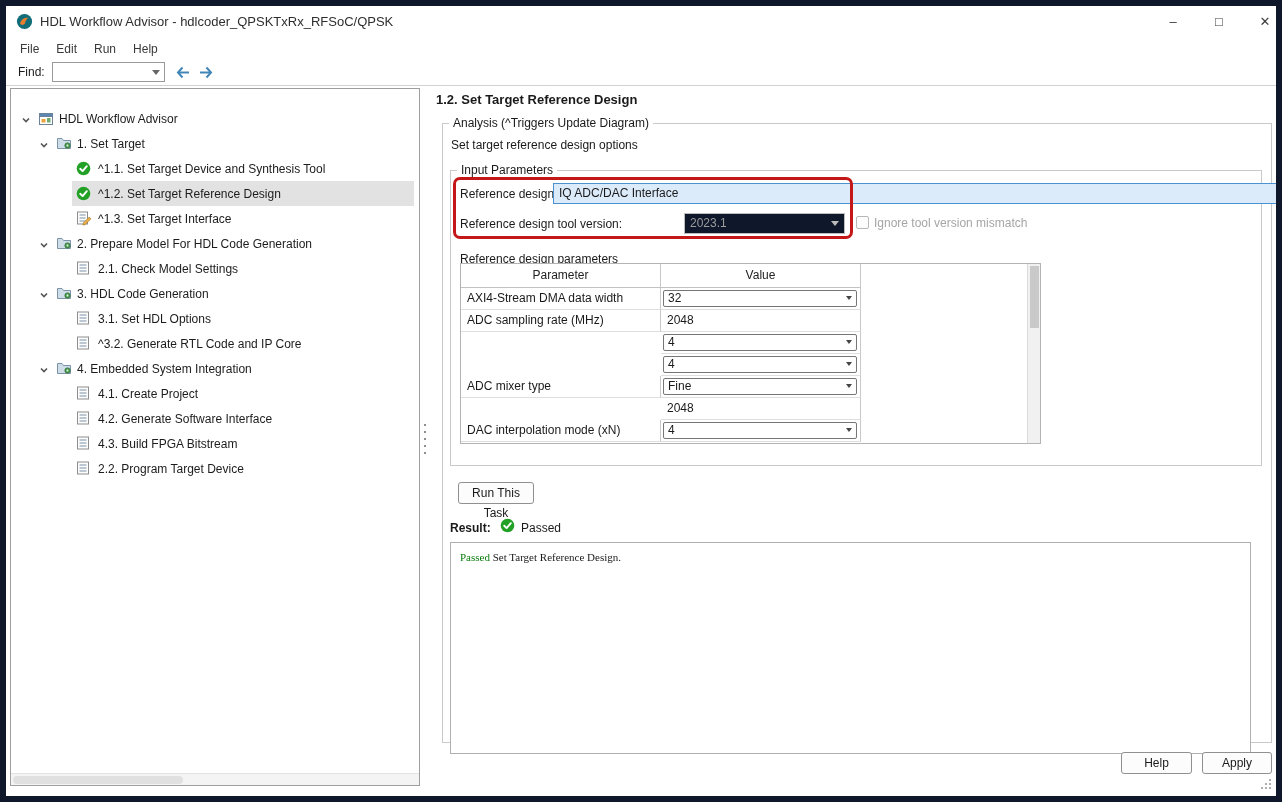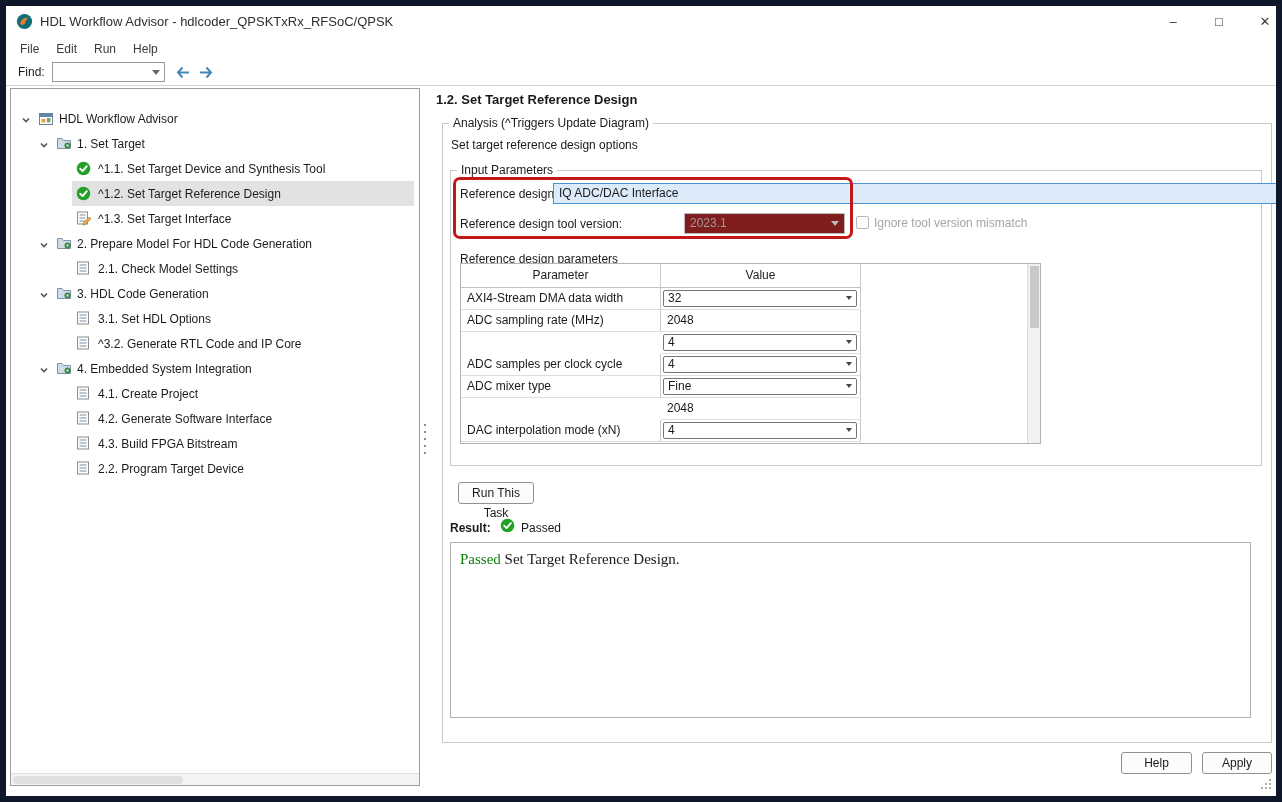--- a/index.html
+++ b/index.html
@@ -44,21 +44,21 @@
 
   
   .content-title{left:430px;top:86px;font-weight:bold;font-size:13px}
   .fieldset{border:1px solid #c9c9c9}
   .legend{position:absolute;left:6px;top:-8px;background:#fff;padding:0 4px;white-space:nowrap}
   .analysis{left:436px;top:117px;width:830px;height:620px}
   .inputparams{left:444px;top:164px;width:812px;height:296px}
   .options-text{left:445px;top:132px}
   .form-label{white-space:nowrap}
 
-  .combo{background:#7f1d1d;border:1px solid #8a8a8a}
+  .combo{background:#0f172a;border:1px solid #8a8a8a}
   .combo .val{position:absolute;left:5px;top:0;line-height:19px;white-space:nowrap}
   .combo .caret{position:absolute;right:5px;top:7px}
   .combo-ref{left:547px;top:177px;width:744px;height:21px;background:#dcebfa;border:1px solid #4b92d2}
   .combo-ref .caret{border-top-color:#2e5f94}
   .combo-disabled{left:678px;top:207px;width:161px;height:21px;border:1px solid #bdbdbd;color:#9c9c9c}
   .combo-disabled .caret{border-top-color:#bcbcbc}
   .red-annot{left:447px;top:171px;width:400px;height:62px;border:3px solid #c41717;border-radius:7px;z-index:6;pointer-events:none}
 
   .checkbox{left:850px;top:210px;width:13px;height:13px;border:1px solid #b7b7b7;border-radius:2px;background:#fcfcfc}
   .cb-label{left:868px;top:210px;color:#a5a5a5}
@@ -76,21 +76,21 @@
   .vthumb{position:absolute;left:2px;top:2px;width:9px;height:62px;background:#c9c9c9}
 
   .btn{border:1px solid #909090;border-radius:3px;background:#fcfcfc;text-align:center;line-height:20px;height:22px;cursor:default}
   .run-btn{left:452px;top:476px;width:76px}
   .help-btn{left:1115px;top:746px;width:71px}
   .apply-btn{left:1196px;top:746px;width:70px}
 
   .result-label{left:444px;top:515px;font-weight:bold}
   .result-check{left:494px;top:512px}
   .result-status{left:515px;top:515px}
-  .report{left:444px;top:536px;width:801px;height:176px;border:1px solid #b0b0b0;background:#fff;font-family:"Liberation Serif",serif;font-size:15px;padding:8px 9px}
+  .report{left:444px;top:536px;width:801px;height:212px;border:1px solid #b0b0b0;background:#fff;font-family:"Liberation Serif",serif;font-size:11px;padding:8px 9px}
   .report .pass{color:#0b7d0b}
   .grip{right:3px;bottom:2px}
 </style>
 </head>
 <body>
 
 <div class="window">
 
   <div class="abs titlebar">
     <span class="abs app-icon">
@@ -353,21 +353,20 @@
       <span class="pt-c2">
         <span class="cell-text">2048</span>
       </span>
     </div>
     <div class="pt-row" style="top:68px">
       <span class="pt-c2">
         <span class="cell-combo"><span>4</span><i class="caret"></i></span>
       </span>
     </div>
     <div class="pt-row" style="top:90px">
-      <span class="pt-c1">ADC samples per clock cycle</span>
       <span class="pt-c2">
         <span class="cell-combo"><span>4</span><i class="caret"></i></span>
       </span>
     </div>
     <div class="pt-row" style="top:112px">
       <span class="pt-c1">ADC mixer type</span>
       <span class="pt-c2">
         <span class="cell-combo"><span>Fine</span><i class="caret"></i></span>
       </span>
     </div>

